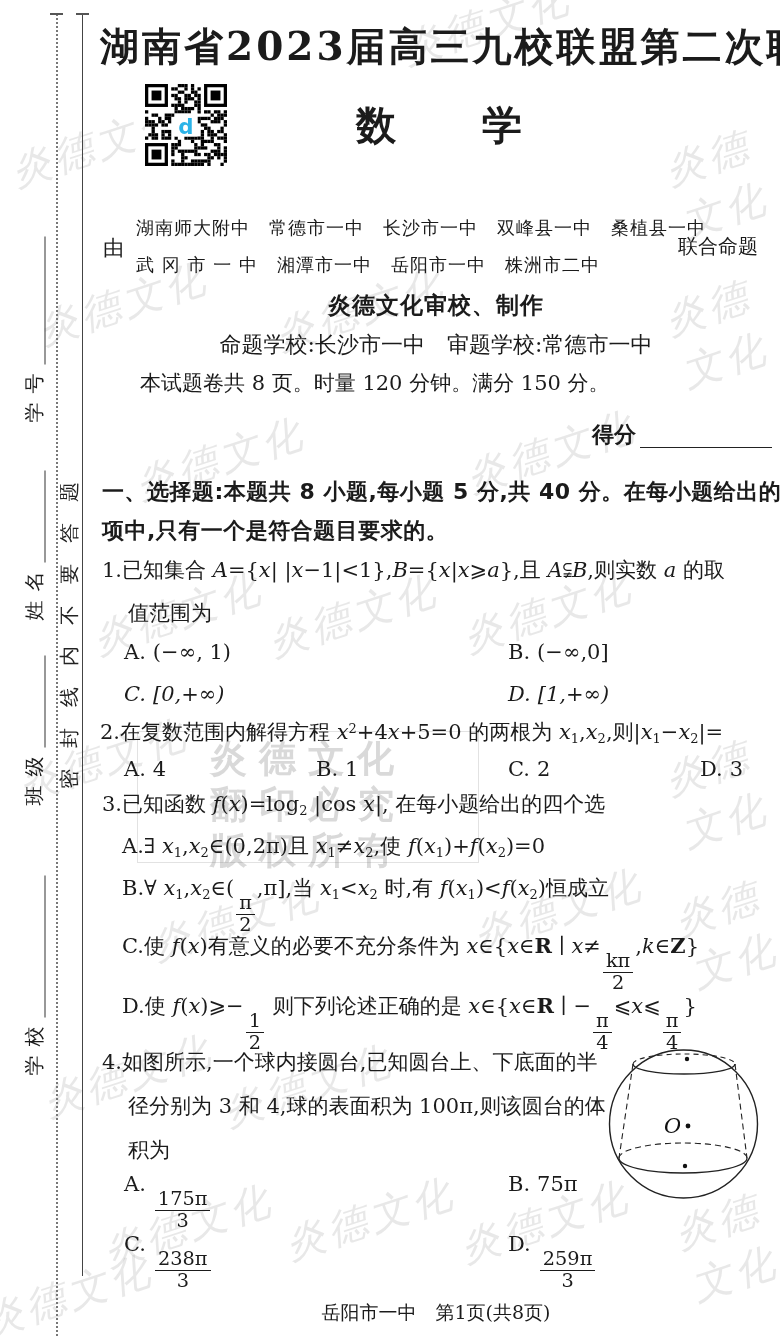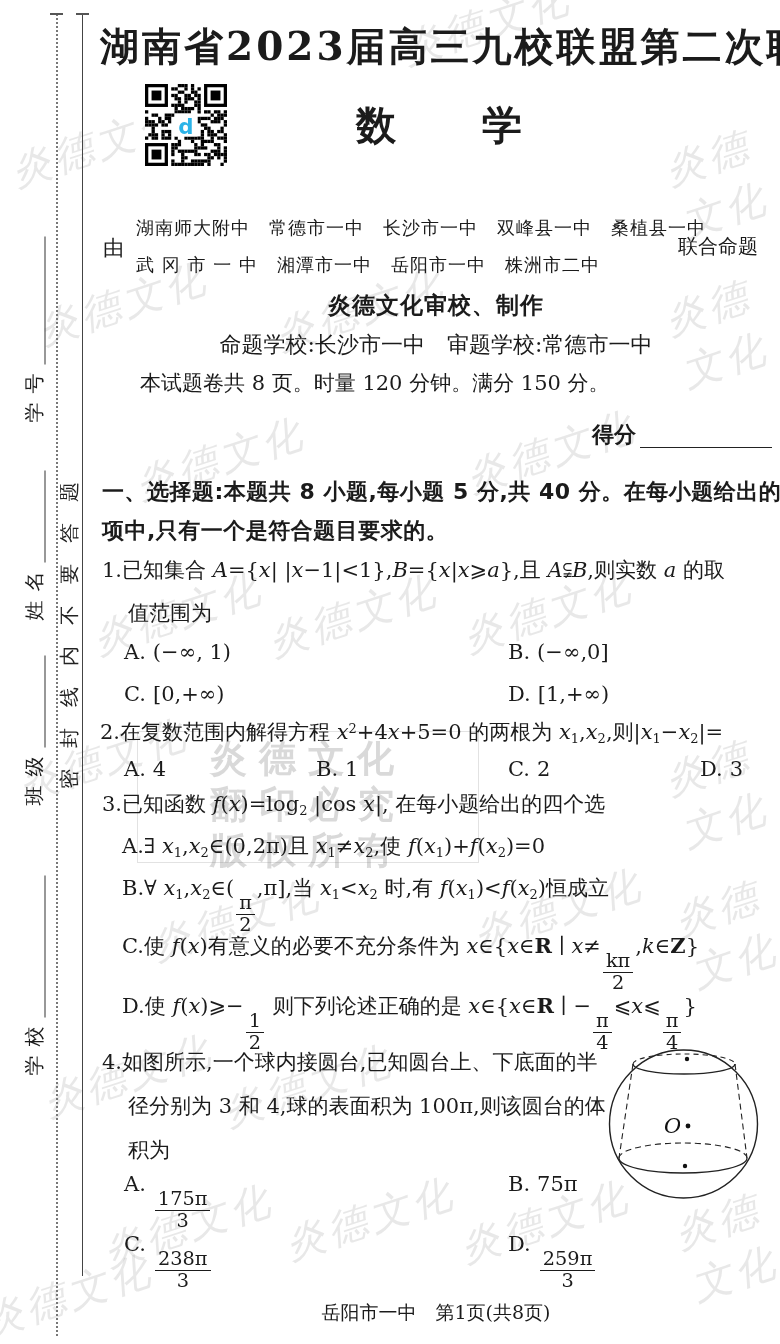--- a/index.html
+++ b/index.html
@@ -343,21 +343,21 @@
 
   <div class="abs heiti sec-head" style="left:102px;top:477px;">一、选择题:本题共 8 小题,每小题 5 分,共 40 分。在每小题给出的四个选</div>
   <div class="abs heiti sec-head" style="left:102px;top:496px;margin-top:20px;">项中,只有一个是符合题目要求的。</div>
 
   <div class="abs body-t" style="left:102px;top:556px;"><span class="r-c">1.已知集合 </span><span class="r-m">A</span><span class="r-r">={</span><span class="r-m">x</span><span class="r-r">| |</span><span class="r-m">x</span><span class="r-r">−1|&lt;1},</span><span class="r-m">B</span><span class="r-r">={</span><span class="r-m">x</span><span class="r-r">|</span><span class="r-m">x</span><span class="r-r">⩾</span><span class="r-m">a</span><span class="r-r">},</span><span class="r-c">且 </span><span class="r-m">A</span><span class="r-r">⫋</span><span class="r-m">B</span><span class="r-c">,则实数 </span><span class="r-m">a</span><span class="r-c"> 的取</span></div>
   <div class="abs body-t" style="left:128px;top:599px;"><span class="r-c">值范围为</span></div>
   <div class="abs body-t" style="top:640px;left:0;width:780px;height:30px;">
     <span class="opt" style="left:124px;"><span class="opt-label">A.</span><span><span class="r-r">(−∞, 1)</span></span></span>
     <span class="opt" style="left:508px;"><span class="opt-label">B.</span><span><span class="r-r">(−∞,0]</span></span></span>
   </div>
-  <div class="abs body-t" style="top:682px;left:0;width:669px;height:30px;">
+  <div class="abs body-t" style="top:682px;left:0;width:669px;height:30px;font-style:italic;">
     <span class="opt" style="left:124px;"><span class="opt-label">C.</span><span><span class="r-r">[0,+∞)</span></span></span>
     <span class="opt" style="left:508px;"><span class="opt-label">D.</span><span><span class="r-r">[1,+∞)</span></span></span>
   </div>
 
   <div class="abs body-t" style="left:100px;top:718px;"><span class="r-c">2.在复数范围内解得方程 </span><span class="r-m">x</span><span class="r-sup">2</span><span class="r-r">+4</span><span class="r-m">x</span><span class="r-r">+5=0</span><span class="r-c"> 的两根为 </span><span class="r-m">x</span><span class="r-sub">1</span><span class="r-r">,</span><span class="r-m">x</span><span class="r-sub">2</span><span class="r-c">,则</span><span class="r-r">|</span><span class="r-m">x</span><span class="r-sub">1</span><span class="r-r">−</span><span class="r-m">x</span><span class="r-sub">2</span><span class="r-r">|=</span></div>
   <div class="abs body-t" style="top:757px;left:0;width:780px;height:30px;">
     <span class="opt" style="left:124px;"><span class="opt-label">A.</span><span><span class="r-r">4</span></span></span>
     <span class="opt" style="left:316px;"><span class="opt-label">B.</span><span><span class="r-r">1</span></span></span>
     <span class="opt" style="left:508px;"><span class="opt-label">C.</span><span><span class="r-r">2</span></span></span>
     <span class="opt" style="left:700px;"><span class="opt-label">D.</span><span><span class="r-r">3</span></span></span>

